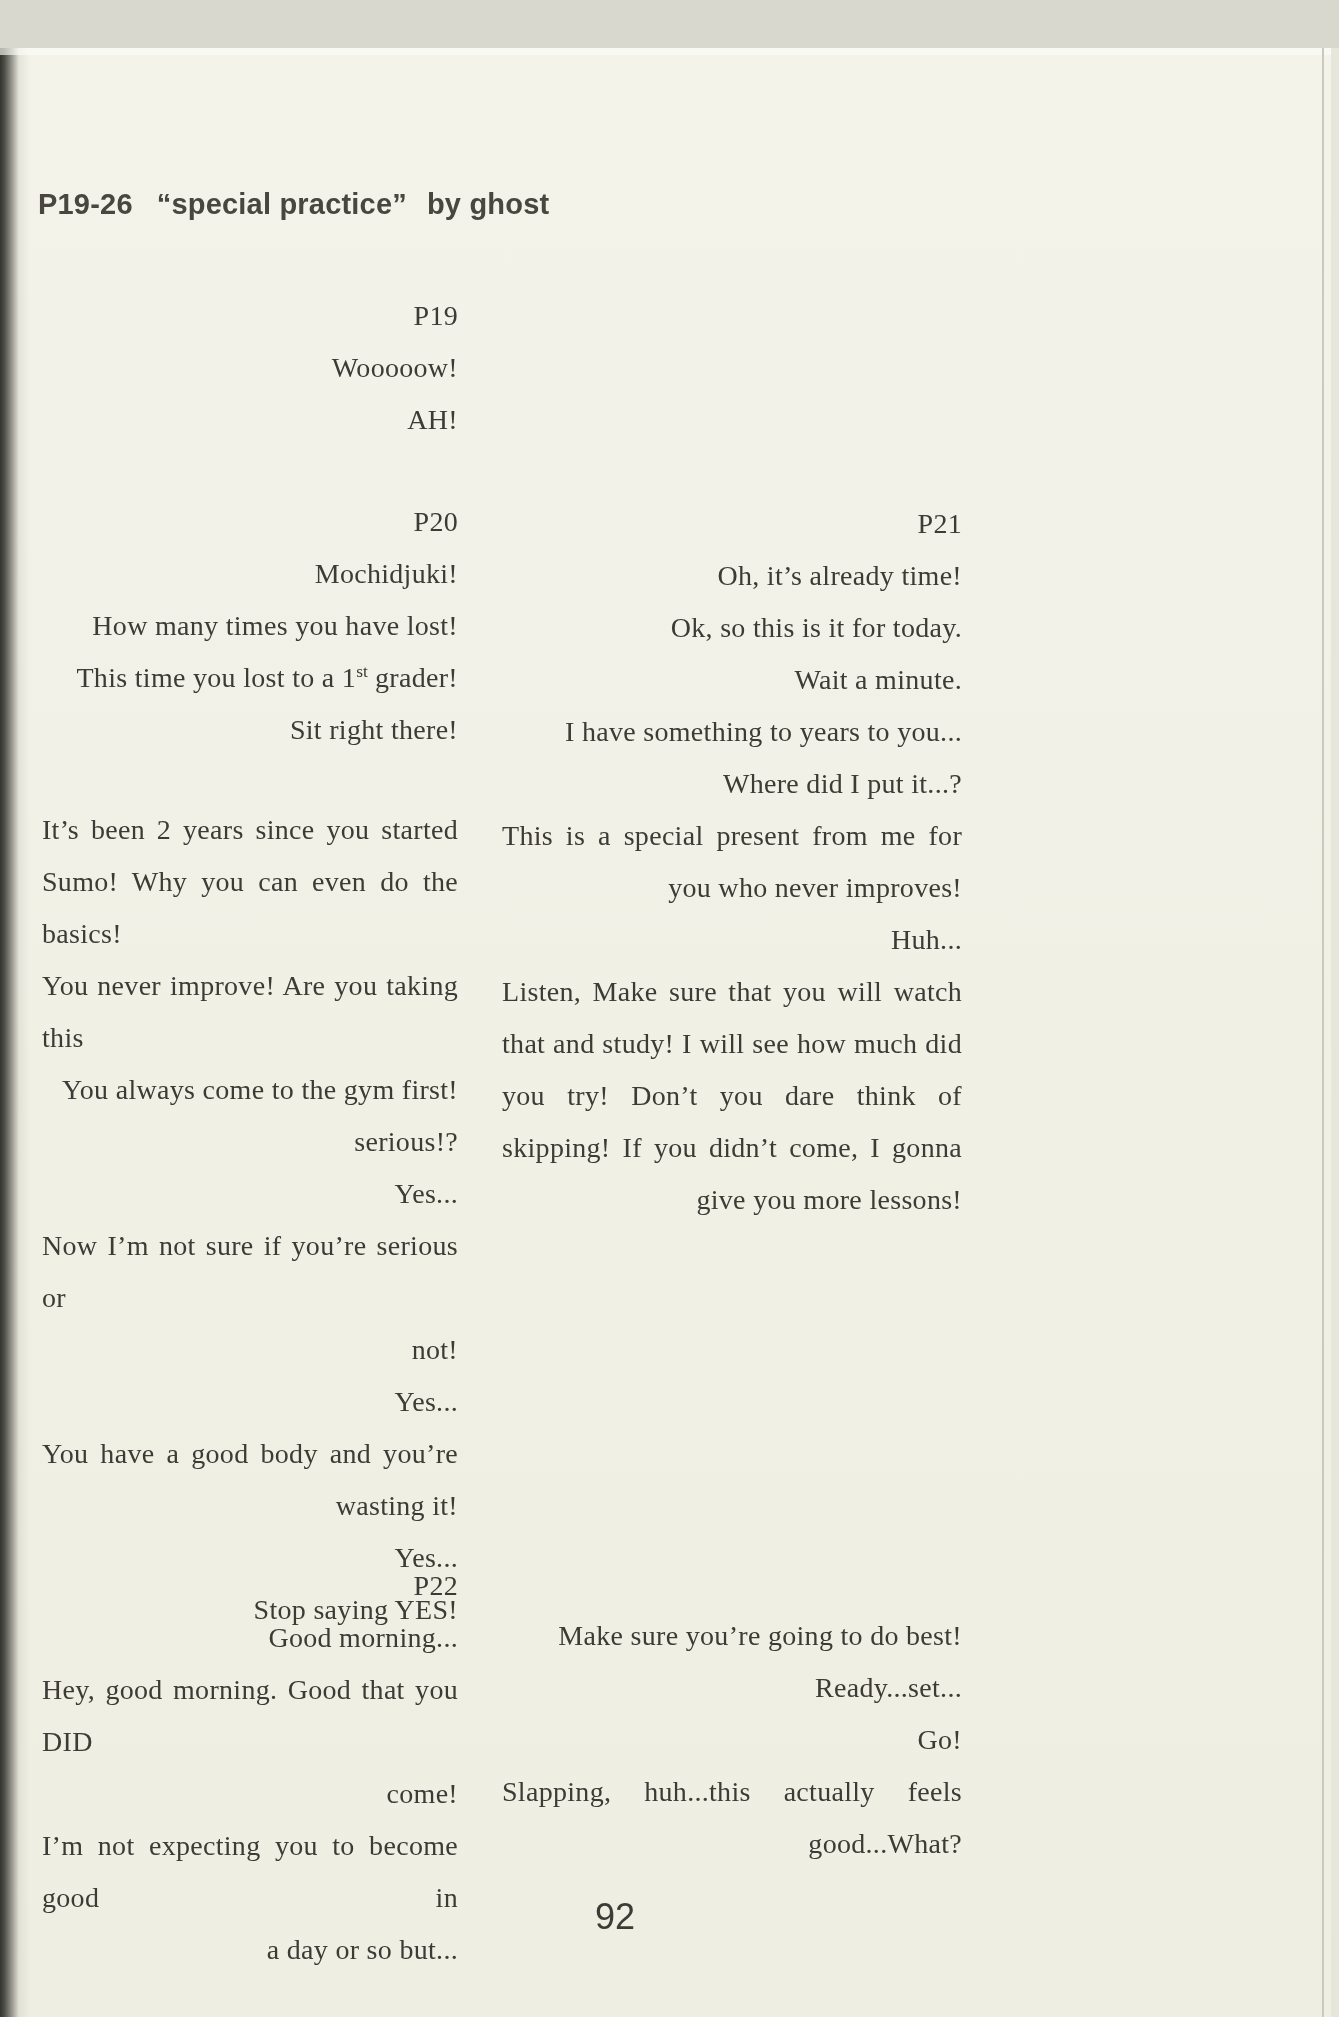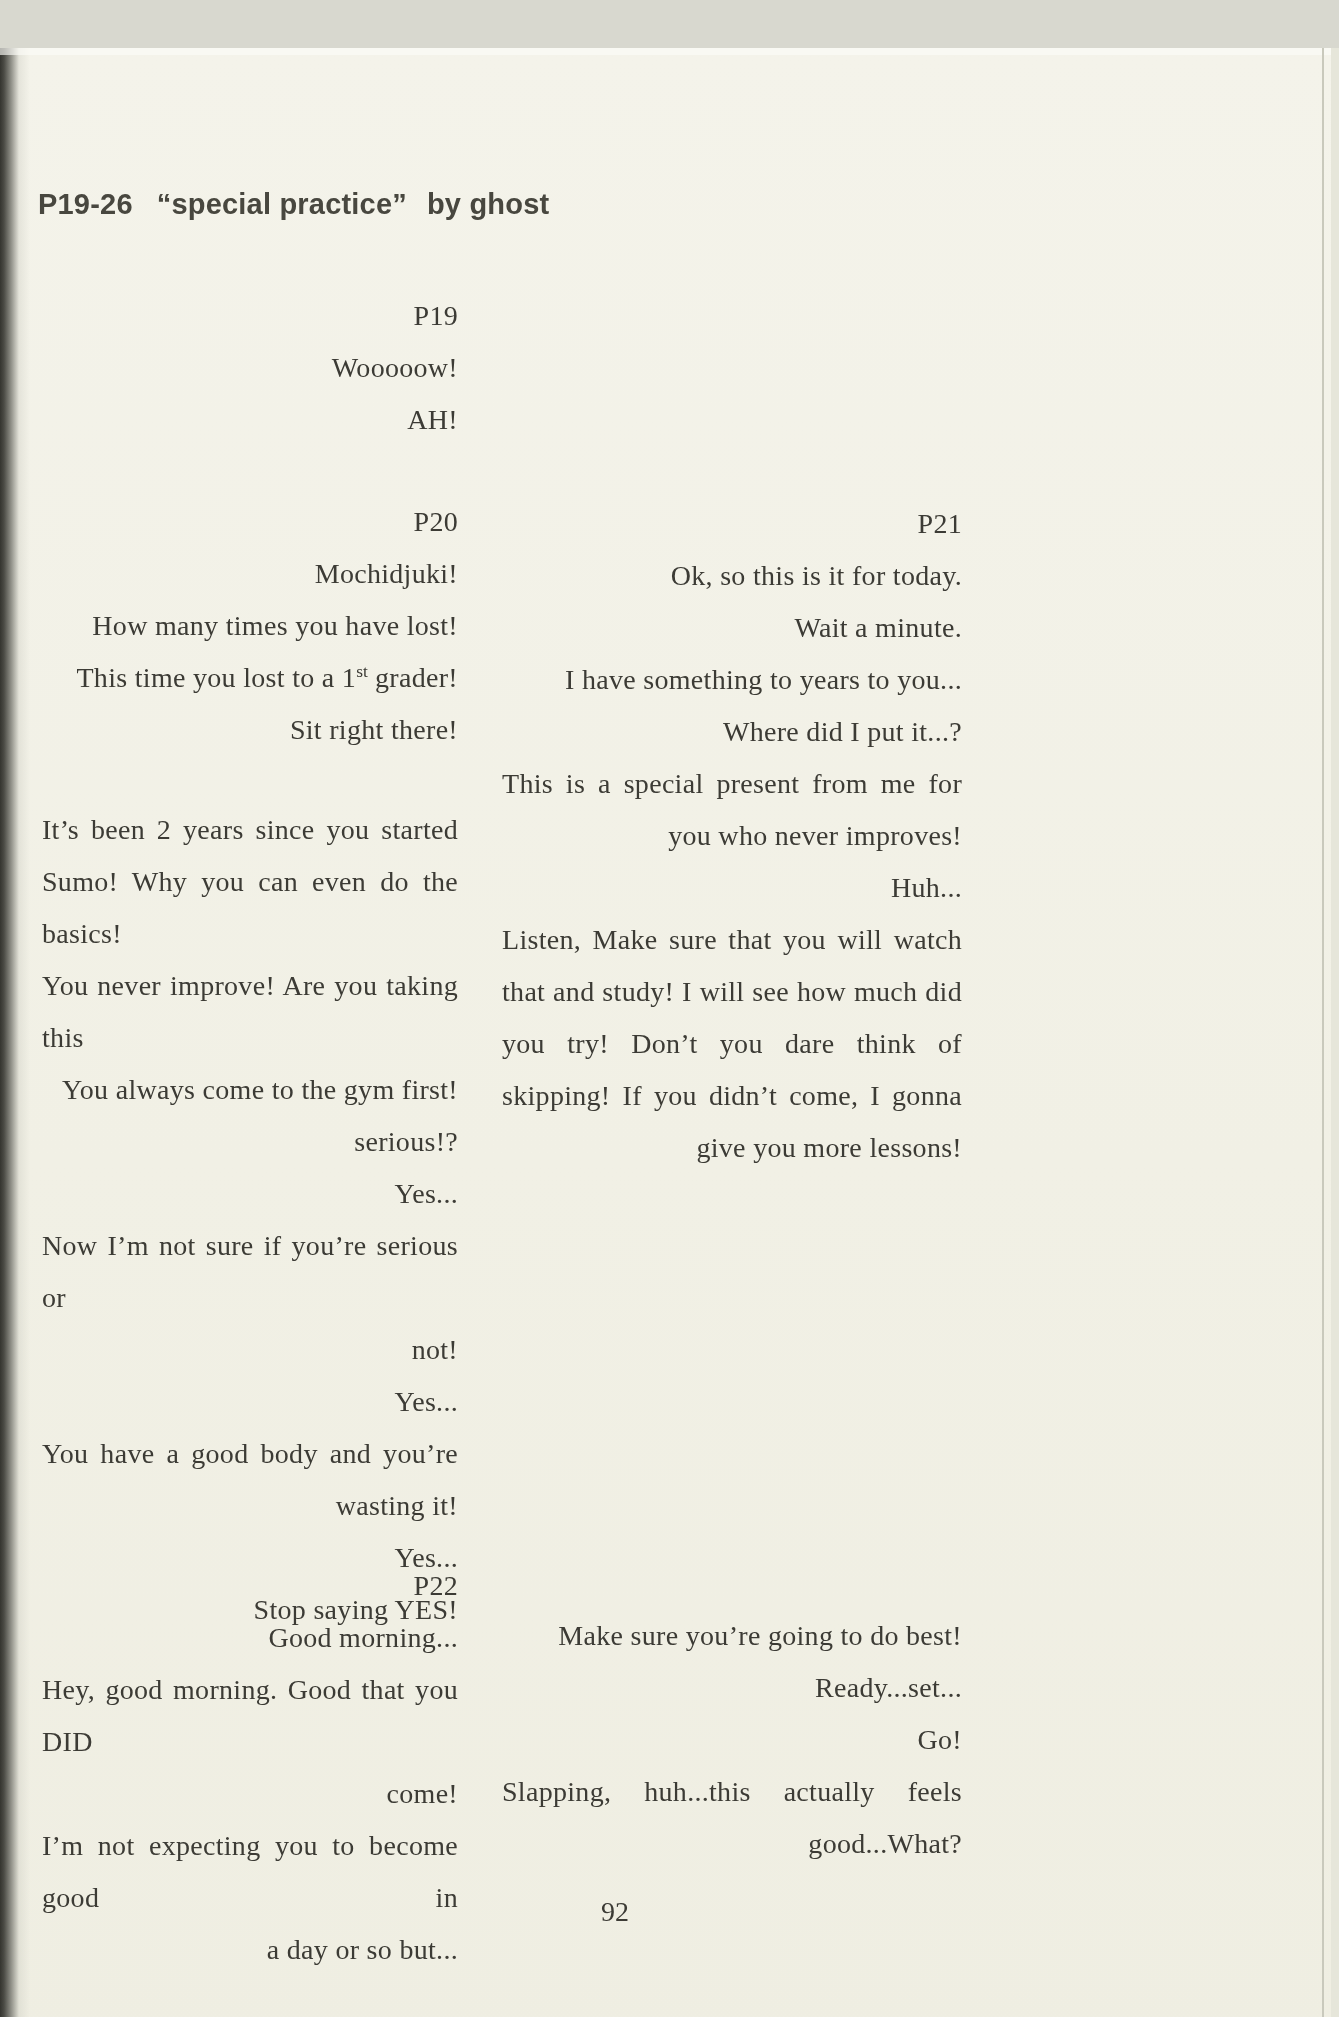--- a/index.html
+++ b/index.html
@@ -34,22 +34,22 @@
   .header .t{margin-left:24px;}
   .header .a{margin-left:20px;}
   .col{position:absolute;font-size:28px;line-height:52px;letter-spacing:0.3px;}
   .colL{left:42px;width:416px;}
   .colR{left:502px;width:460px;}
   .ln{min-height:52px;text-align:right;}
   .j{text-align:justify;text-align-last:justify;}
   sup{font-size:0.62em;line-height:0;vertical-align:super;letter-spacing:0;}
   .pagenum{
     position:absolute;left:565px;top:1848px;width:100px;
-    text-align:center;font-size:28px;color:#3c3b35;
-    font-family:Liberation Serif, serif;
+    text-align:center;font-size:36px;color:#3c3b35;
+    font-family:Liberation Sans, sans-serif;
   }
 </style>
 </head>
 <body>
 
 <div class="page">
   <div class="gutter"></div>
   <div class="top-band"></div>
   <div class="edge-line a"></div>
   <div class="edge-line b"></div>
@@ -83,20 +83,21 @@
     <div class="ln">not!</div>
     <div class="ln">Yes...</div>
     <div class="ln j">You have a good body and you’re</div>
     <div class="ln">wasting it!</div>
     <div class="ln">Yes...</div>
     <div class="ln">Stop saying YES!</div>
   </div>
 
   <div class="col colR" style="top:450px">
     <div class="ln">P21</div>
+    <div class="ln">Oh, it’s already time!</div>
     <div class="ln">Ok, so this is it for today.</div>
     <div class="ln">Wait a minute.</div>
     <div class="ln">I have something to years to you...</div>
     <div class="ln">Where did I put it...?</div>
     <div class="ln j">This is a special present from me for</div>
     <div class="ln">you who never improves!</div>
     <div class="ln">Huh...</div>
     <div class="ln j">Listen, Make sure that you will watch</div>
     <div class="ln j">that and study! I will see how much did</div>
     <div class="ln j">you try! Don’t you dare think of</div>

